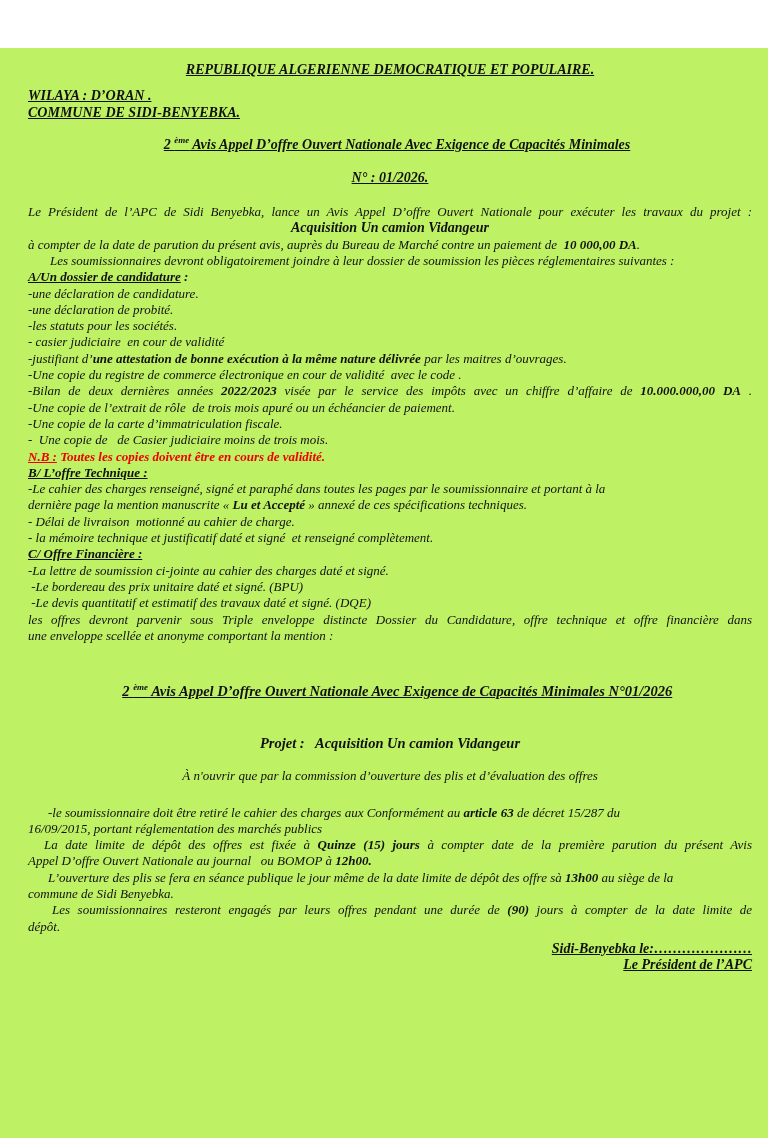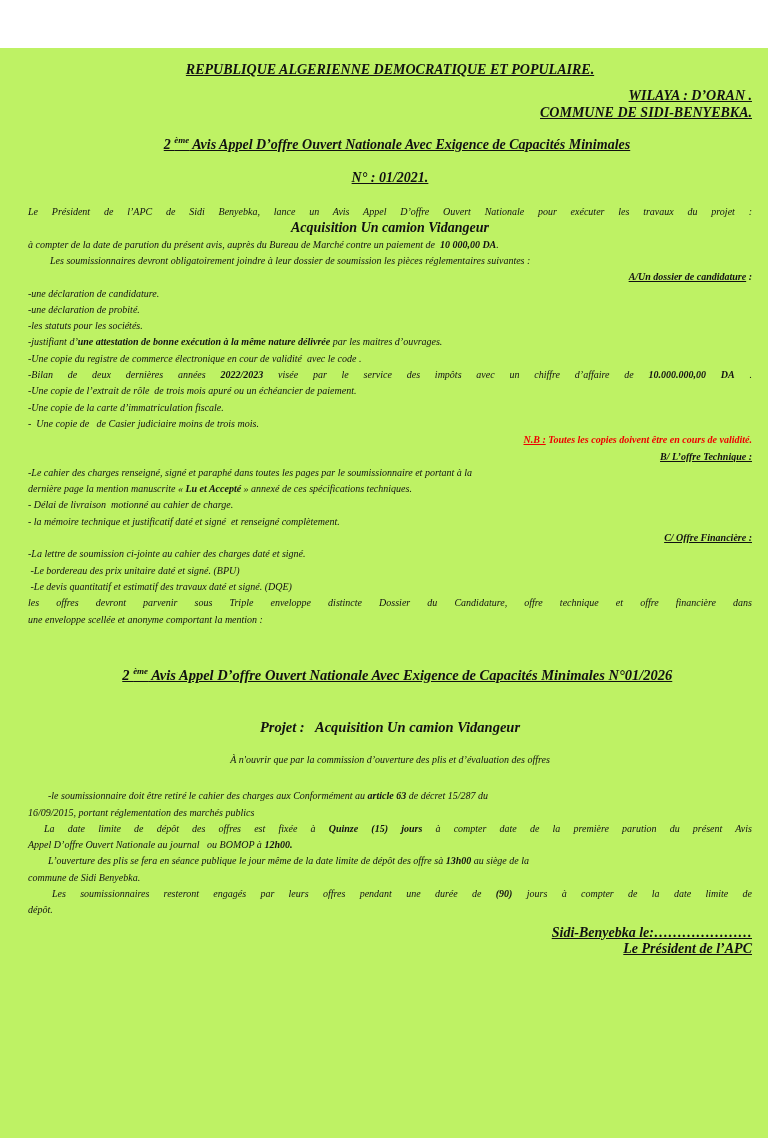--- a/index.html
+++ b/index.html
@@ -8,22 +8,22 @@
     width:768px;height:1138px;
     background:#bef264;
     font-family:"Liberation Serif", serif;
     font-style:italic;
     color:#111111;
     overflow:hidden;
     box-sizing:border-box;
     padding:14px 16px 0 28px;
     margin-top:48px;
   }
-  .line{font-size:10px;line-height:16.3px;white-space:pre-wrap;margin:0;}
-  .b{font-weight:bold;text-align:right;}
+  .line{font-size:13px;line-height:16.3px;white-space:pre-wrap;margin:0;}
+  .b{font-weight:bold;}
   .u{text-decoration:underline;}
   .center{text-align:center;}
   .right{text-align:right;}
   .red{color:#ef0000;}
   .hdr{font-size:14px;}
   .bigttl{font-size:14.5px;}
   .just{white-space:normal;text-align:justify;text-align-last:justify;}
   .ind28{text-indent:28px;}
   .ind22{text-indent:22px;}
   .ind20{text-indent:20px;}
@@ -51,32 +51,33 @@
 <body>
 
 <div class="page">
 
   <div class="line center b u hdr">REPUBLIQUE ALGERIENNE DEMOCRATIQUE ET POPULAIRE.</div>
   <div class="line b u hdr mt10">WILAYA : D’ORAN .</div>
   <div class="line b u hdr">COMMUNE DE SIDI-BENYEBKA.</div>
   <div class="line center b hdr">
     <span class="u"><span>2 </span><sup>ème</sup><span> Avis Appel D’offre Ouvert Nationale Avec Exigence de Capacités Minimales</span></span>
   </div>
-  <div class="line center b u hdr">N° : 01/2021.</div>
+  <div class="line center b u hdr">N° : 01/2026.</div>
 
   <div class="line just mt18">Le Président de l’APC de Sidi Benyebka, lance un Avis Appel D’offre Ouvert Nationale pour exécuter les travaux du projet :</div>
   <div class="line center b hdr">Acquisition Un camion Vidangeur</div>
 
   <div class="line"><span>à compter de la date de parution du présent avis, auprès du Bureau de Marché contre un paiement de  </span><span class="b">10 000,00 DA</span><span>.</span></div>
   <div class="line ind22">Les soumissionnaires devront obligatoirement joindre à leur dossier de soumission les pièces réglementaires suivantes :</div>
 
   <div class="line b"><span class="u">A/Un dossier de candidature</span><span> :</span></div>
   <div class="line">-une déclaration de candidature.</div>
   <div class="line">-une déclaration de probité.</div>
   <div class="line">-les statuts pour les sociétés.</div>
+  <div class="line">- casier judiciaire  en cour de validité</div>
   <div class="line"><span>-justifiant d’</span><span class="b">une attestation de bonne exécution à la même nature délivrée</span><span> par les maitres d’ouvrages.</span></div>
   <div class="line">-Une copie du registre de commerce électronique en cour de validité  avec le code .</div>
   <div class="line just"><span>-Bilan de deux dernières années </span><span class="b">2022/2023</span><span> visée par le service des impôts avec un chiffre d’affaire de </span><span class="b">10.000.000,00 DA</span><span> .</span></div>
   <div class="line">-Une copie de l’extrait de rôle  de trois mois apuré ou un échéancier de paiement.</div>
   <div class="line">-Une copie de la carte d’immatriculation fiscale.</div>
   <div class="line">-  Une copie de   de Casier judiciaire moins de trois mois.</div>
 
   <div class="line b red"><span class="u">N.B :</span><span> Toutes les copies doivent être en cours de validité.</span></div>
 
   <div class="line b u">B/ L’offre Technique :</div>

